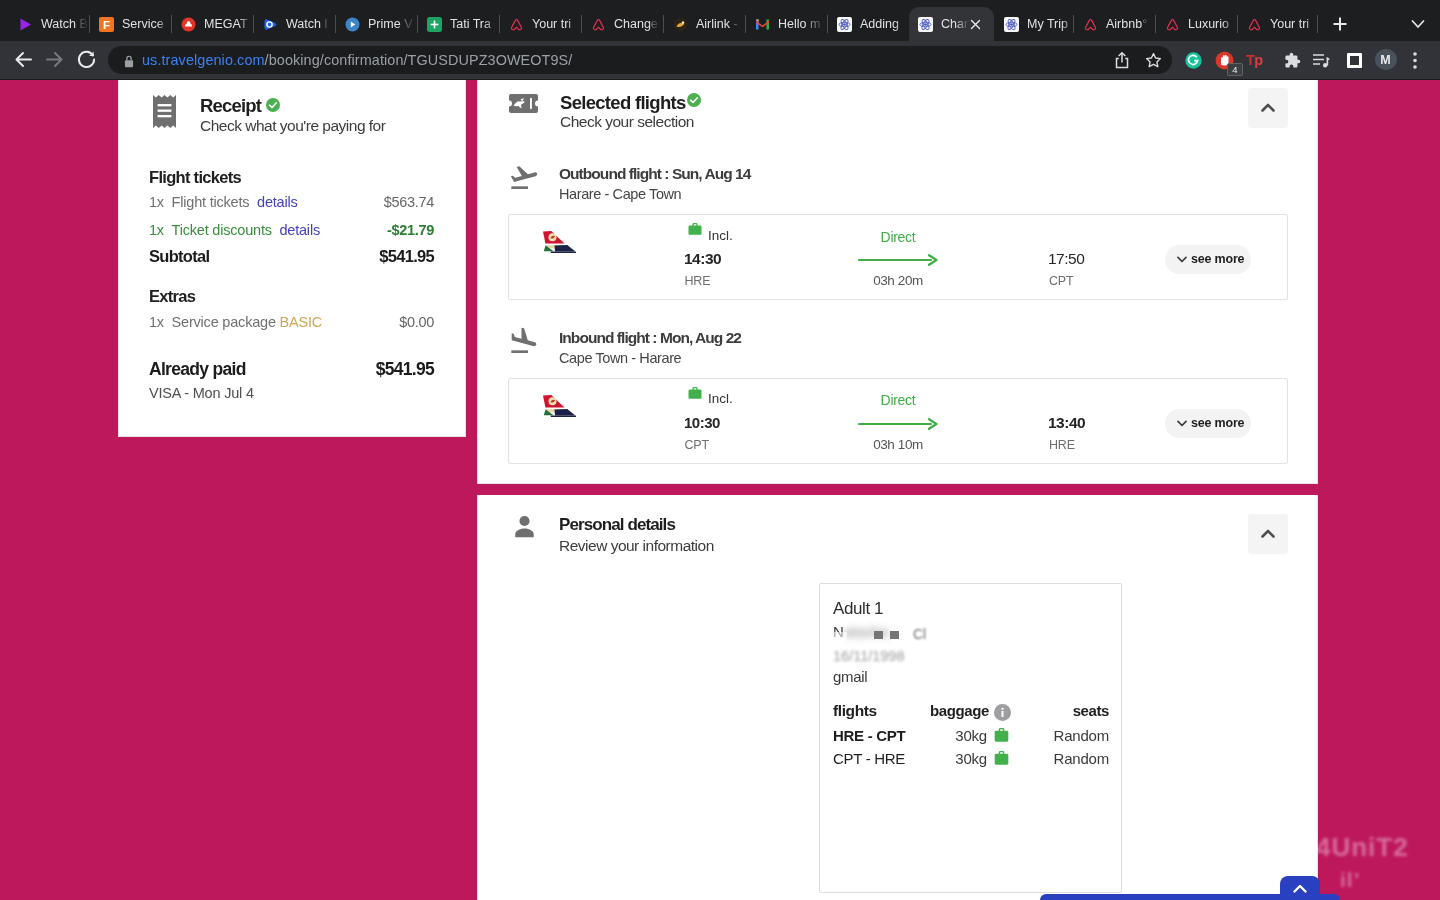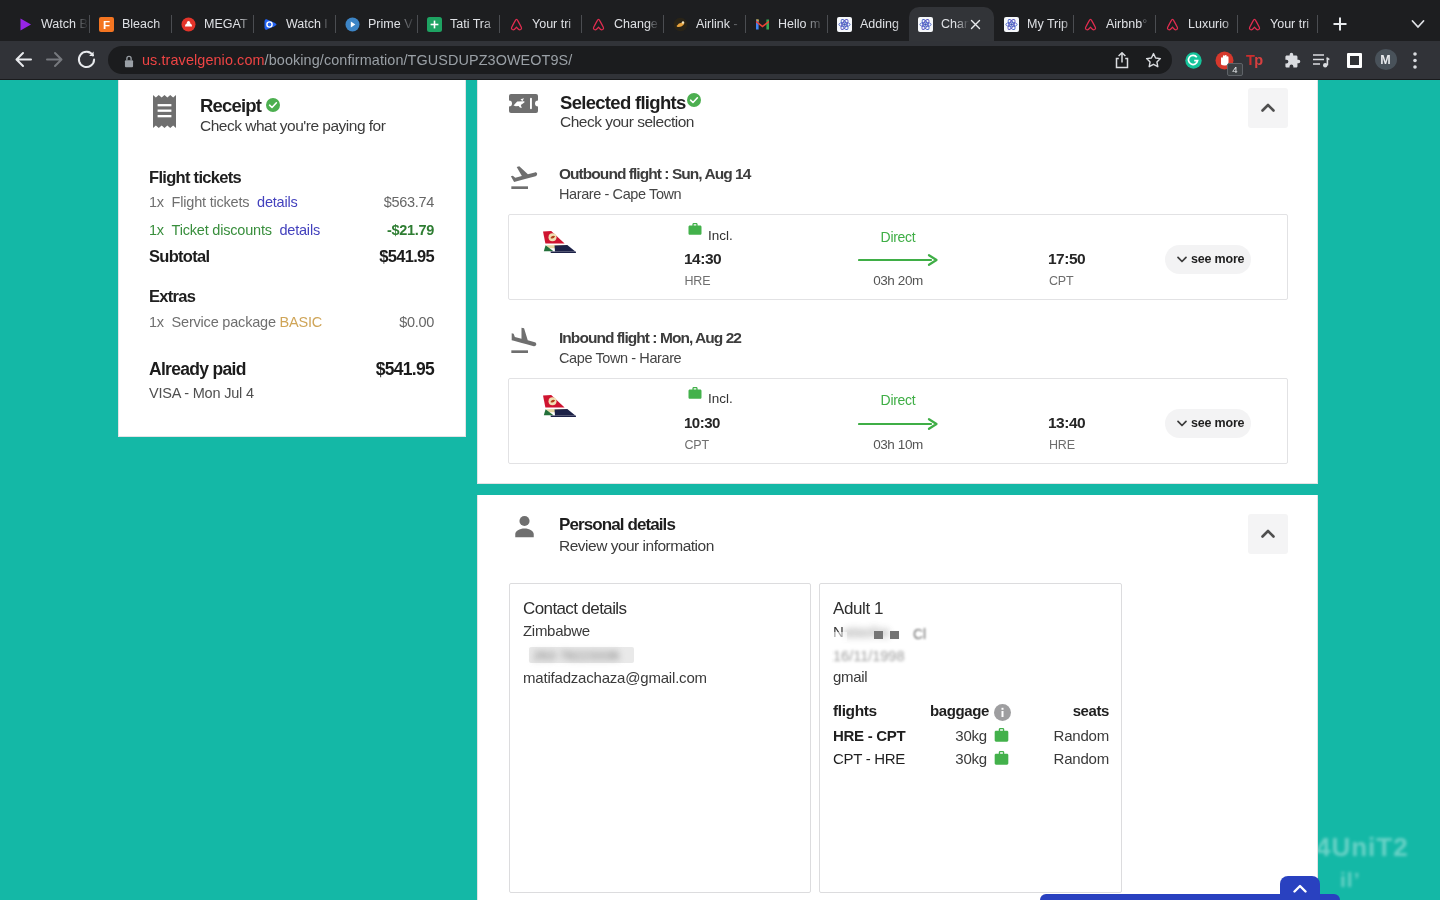--- a/index.html
+++ b/index.html
@@ -6,41 +6,41 @@
   html,body { width:1440px; height:900px; overflow:hidden; font-family:"Liberation Sans", sans-serif; background:#f0f0f1; }
   #chrome { position:absolute; left:0; top:0; width:1440px; height:80px; background:#1d1e20; z-index:5; }
   #toolbar { position:absolute; left:0; top:41px; width:1440px; height:39px; background:#313338; border-bottom:1px solid #1a1b1d; }
   .tab { position:absolute; top:0; height:41px; }
   .fav { position:absolute; left:10px; top:17px; width:15px; height:15px; }
   .ttl { position:absolute; left:33px; top:16px; width:48px; height:17px; font-size:12.5px; line-height:17px; color:#dfe1e5; white-space:nowrap; overflow:hidden; -webkit-mask-image:linear-gradient(90deg,#000 72%,transparent 100%); mask-image:linear-gradient(90deg,#000 72%,transparent 100%); }
   .tabsep { position:absolute; top:15px; width:1px; height:18px; background:#4b4d51; }
   #activetab { position:absolute; left:909px; top:7px; width:85px; height:34px; background:#323438; border-radius:10px 10px 0 0; }
   #urlpill { position:absolute; left:108px; top:46px; width:1064px; height:28px; background:#1b1c1e; border-radius:14px; }
   #urltext { position:absolute; left:142px; top:52px; font-size:14.4px; color:#9aa0a6; letter-spacing:0.1px; }
-  #urltext b { color:#ef4444; font-weight:normal; }
+  #urltext b { color:#3b82f6; font-weight:normal; }
   .navsvg { position:absolute; top:49px; }
 </style>
 </head>
 <body>
 
 <div id="chrome">
 
   <div class="tab" style="left:8px">
     <svg class="fav" viewBox="0 0 15 15">
         <path d="M2.5 1.5 L13 7.5 L2.5 13.5 Z" fill="#9724e8"></path>
       </svg>
     <div class="ttl">Watch <span style="color:#8a8d91">B</span></div>
   </div>
   <div class="tabsep" style="left:89px"></div>
   <div class="tab" style="left:89px">
     <svg class="fav" viewBox="0 0 15 15">
         <rect width="15" height="15" rx="2" fill="#f47521"></rect>
         <text x="7.5" y="11.6" font-size="11.5" font-family="Liberation Sans" font-weight="bold" fill="#fff" text-anchor="middle">F</text>
       </svg>
-    <div class="ttl">Bleach</div>
+    <div class="ttl">Service</div>
   </div>
   <div class="tabsep" style="left:171px"></div>
   <div class="tab" style="left:171px">
     <svg class="fav" viewBox="0 0 15 15">
         <circle cx="7.5" cy="7.5" r="7" fill="#e3342a"></circle>
         <path d="M4 9.5 a3.5 3.5 0 0 1 7 0 Z" fill="#fff"></path>
         <circle cx="7.5" cy="5.5" r="1.6" fill="#fff"></circle>
       </svg>
     <div class="ttl">MEGAT</div>
   </div>
@@ -211,21 +211,21 @@
     </svg>
   <div style="position:absolute;left:1347px;top:52.5px;width:15px;height:15px;background:#303236;border:3.5px solid #fff;border-radius:1px"></div>
   <div style="position:absolute;left:1374.5px;top:49px;width:22px;height:21px;border-radius:50%;background:#49525a;color:#e8eaed;font-size:12.5px;font-weight:bold;text-align:center;line-height:23px">M</div>
   <svg class="navsvg" style="left:1413px;top:52px" width="4" height="17" viewBox="0 0 4 17">
       <circle cx="2" cy="2" r="1.8" fill="#dadce0"></circle>
       <circle cx="2" cy="8.5" r="1.8" fill="#dadce0"></circle>
       <circle cx="2" cy="15" r="1.8" fill="#dadce0"></circle>
     </svg>
 </div>
 
-<div id="page" style="position:absolute;left:0;top:80px;width:1440px;height:820px;background:#14b8a6">
+<div id="page" style="position:absolute;left:0;top:80px;width:1440px;height:820px;background:#be185d">
 
   <div style="position:absolute;left:1316px;top:752px;width:124px;height:130px;color:#ffffff;opacity:0.36;font-weight:bold;font-size:26px;filter:blur(1.8px);letter-spacing:1px;">‍4UniT2<br><span style="font-size:21px;margin-left:24px">il’</span></div>
 
   <div style="position:absolute;left:118px;top:0;width:348px;height:357px;background:#fff;border:1px solid #e3e3e5;border-top:none">
     <svg style="position:absolute;left:33.5px;top:15px" width="23" height="33" viewBox="0 0 21 30">
         <path d="M0 0 L2.6 2.2 L5.25 0 L7.9 2.2 L10.5 0 L13.1 2.2 L15.75 0 L18.4 2.2 L21 0 L21 30 L18.4 27.8 L15.75 30 L13.1 27.8 L10.5 30 L7.9 27.8 L5.25 30 L2.6 27.8 L0 30 Z" fill="#6f6f6f"></path>
         <rect x="4.2" y="8.2" width="12.6" height="2.1" fill="#fff"></rect>
         <rect x="4.2" y="13.2" width="12.6" height="2.1" fill="#fff"></rect>
         <rect x="4.2" y="18.2" width="12.6" height="2.1" fill="#fff"></rect>
       </svg>
@@ -301,21 +301,21 @@
         </svg>
       <div style="position:absolute;left:199px;top:12.5px;font-size:13.5px;color:#333">Incl.</div>
       <div style="position:absolute;left:175px;top:35px;font-size:15.5px;letter-spacing:-0.5px;font-weight:bold;color:#262626">14:30</div>
       <div style="position:absolute;left:175.5px;top:59px;font-size:12.5px;letter-spacing:-0.2px;color:#6e6e6e">HRE</div>
       <div style="position:absolute;left:309px;top:13.5px;width:160px;text-align:center;font-size:14px;letter-spacing:-0.3px;color:#3fae46">Direct</div>
       <svg style="position:absolute;left:349px;top:39px" width="80" height="12" viewBox="0 0 80 12">
           <path d="M1 6 L73 6" stroke="#3fae46" stroke-width="2.2" stroke-linecap="round"></path>
           <path d="M71 1.2 L78.5 6 L71 10.8" stroke="#3fae46" stroke-width="2.2" fill="none" stroke-linecap="round" stroke-linejoin="round"></path>
         </svg>
       <div style="position:absolute;left:309px;top:58px;width:160px;text-align:center;font-size:13.5px;letter-spacing:-0.4px;color:#555">03h 20m</div>
-      <div style="position:absolute;left:539px;top:35px;font-size:15.5px;letter-spacing:-0.5px;font-weight:bold;color:#262626">17:50</div>
+      <div style="position:absolute;left:539px;top:35px;font-size:15.5px;letter-spacing:-0.5px;font-weight:normal;color:#262626">17:50</div>
       <div style="position:absolute;left:540px;top:59px;font-size:12.5px;letter-spacing:-0.2px;color:#6e6e6e">CPT</div>
       <div style="position:absolute;left:656px;top:30px;width:86px;height:29px;background:#f3f3f4;border-radius:15px">
         <svg style="position:absolute;left:12px;top:11px" width="10" height="7" viewBox="0 0 10 7">
             <path d="M1 1.3 L5 5.5 L9 1.3" stroke="#3c3c3c" stroke-width="1.7" fill="none" stroke-linecap="round" stroke-linejoin="round"></path>
           </svg>
         <div style="position:absolute;left:26px;top:7px;font-size:12.5px;letter-spacing:-0.2px;font-weight:bold;color:#1f1f1f;white-space:nowrap">see more</div>
       </div>
     </div>
 
     <svg style="position:absolute;left:29.5px;top:244.5px" width="32" height="32" viewBox="0 0 24 24">
@@ -364,27 +364,20 @@
         <path d="M12 14.5 c-5.5 0-10 2.8-10 6.2 L2 24 L22 24 L22 20.7 c0-3.4-4.5-6.2-10-6.2z" fill="#6f6f6f"></path>
       </svg>
     <div style="position:absolute;left:81px;top:20px;font-size:17px;letter-spacing:-0.9px;font-weight:bold;color:#1e1e1e">Personal details</div>
     <div style="position:absolute;left:81px;top:42px;font-size:15.5px;letter-spacing:-0.5px;color:#3c3c3c">Review your information</div>
     <div style="position:absolute;left:770px;top:19px;width:40px;height:40px;background:#f4f4f5;border-radius:3px">
       <svg style="position:absolute;left:13px;top:15px" width="14" height="9" viewBox="0 0 14 9">
           <path d="M1.5 7.5 L7 2 L12.5 7.5" stroke="#4f4f4f" stroke-width="2.6" fill="none" stroke-linecap="round" stroke-linejoin="round"></path>
         </svg>
     </div>
 
-    <div style="position:absolute;left:31px;top:88px;width:302px;height:310px;border:1px solid #dcdcde;border-radius:2px;background:#fff">
-      <div style="position:absolute;left:13px;top:14.5px;font-size:17px;letter-spacing:-0.6px;color:#2e2e2e">Contact details</div>
-      <div style="position:absolute;left:13px;top:38px;font-size:15px;letter-spacing:-0.3px;color:#3a3a3a">Zimbabwe</div>
-      <div style="position:absolute;left:19px;top:63px;width:105px;height:16px;background:#e9e9e9;border-radius:2px"></div>
-      <div style="position:absolute;left:23px;top:64px;font-size:13.5px;color:#777;filter:blur(3px)">263 78223336</div>
-      <div style="position:absolute;left:13px;top:84.5px;font-size:15px;letter-spacing:-0.2px;color:#3a3a3a">matifadzachaza@gmail.com</div>
-    </div>
 
     <div style="position:absolute;left:341px;top:88px;width:303px;height:310px;border:1px solid #dcdcde;border-radius:2px;background:#fff">
       <div style="position:absolute;left:13px;top:14.5px;font-size:17px;letter-spacing:-0.4px;color:#2e2e2e">Adult 1</div>
       <div style="position:absolute;left:13px;top:39px;font-size:15px;color:#3a3a3a">N<span style="filter:blur(3.5px);opacity:0.6">atasha</span></div>
         <div style="position:absolute;left:13px;top:48px;width:14px;height:10px;background:rgba(255,255,255,0.55)"></div>
       <div style="position:absolute;left:93px;top:42px;font-size:14px;color:#555;filter:blur(1.3px);opacity:0.85">Cl</div>
       <div style="position:absolute;left:54px;top:47px;width:9px;height:8px;background:#757575"></div>
       <div style="position:absolute;left:70px;top:47px;width:9px;height:8px;background:#757575"></div>
       <div style="position:absolute;left:13px;top:63.5px;font-size:14.5px;color:#4a4a4a;filter:blur(1.6px)">16/11/1998</div>
       <div style="position:absolute;left:13px;top:63px;width:78px;height:17px;background:rgba(255,255,255,0.45)"></div>

